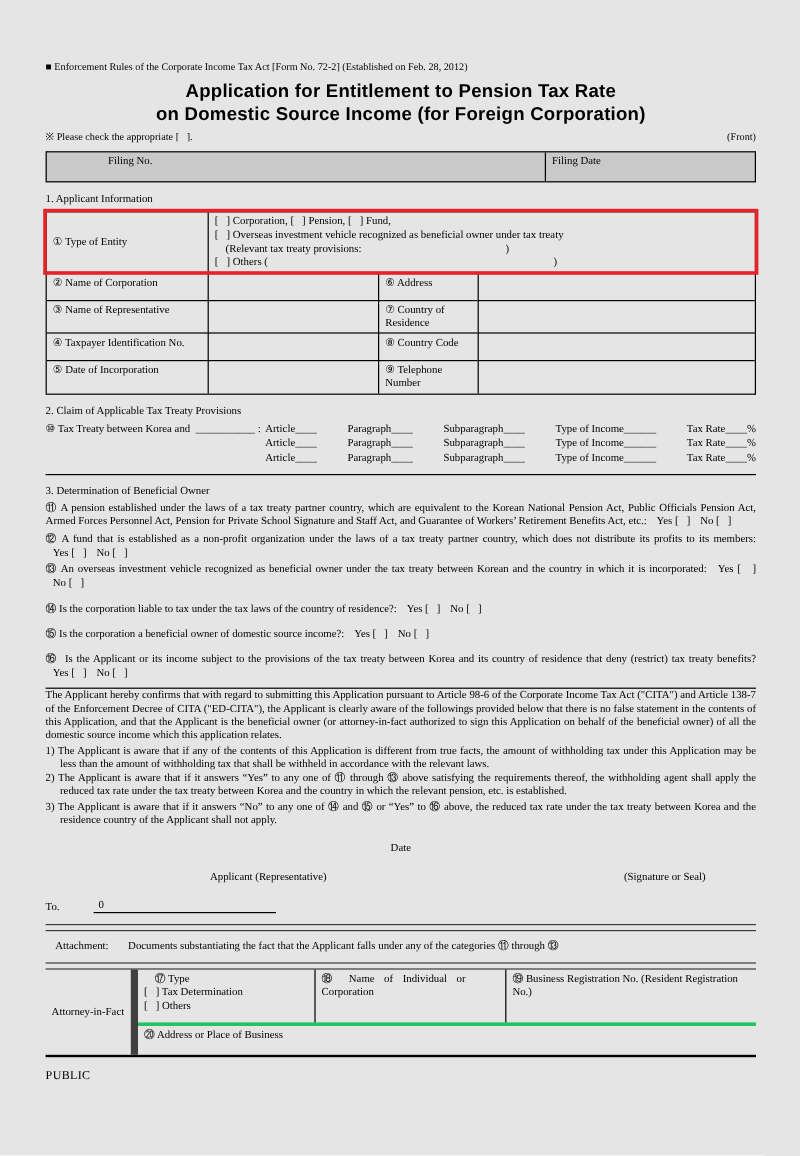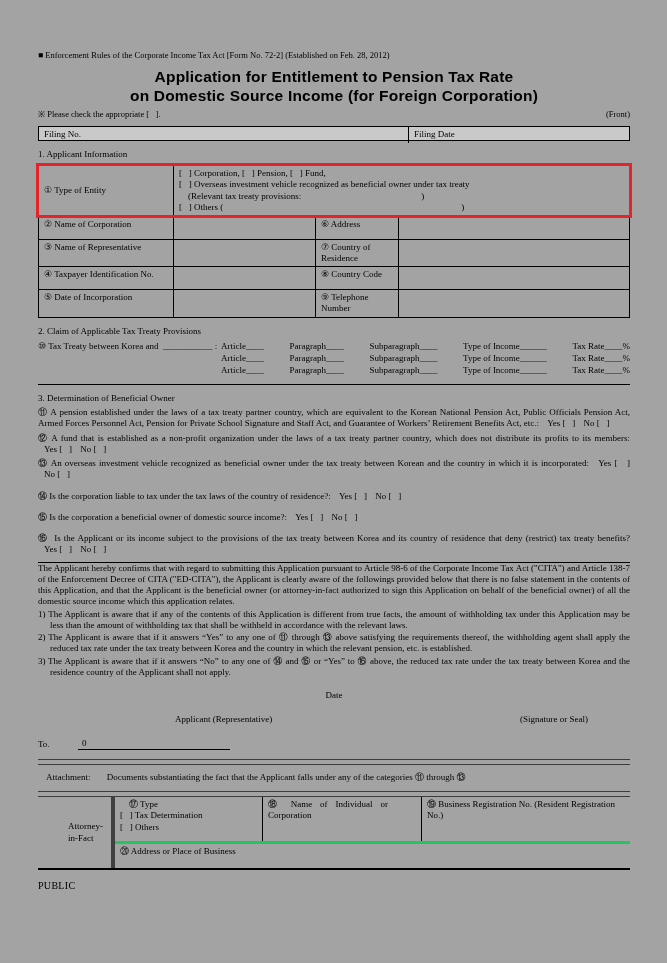--- a/index.html
+++ b/index.html
@@ -1,26 +1,26 @@
 <!DOCTYPE html>
 <html><head>
 <meta charset="utf-8">
 <style>
   html,body{margin:0;padding:0;background:#fff;}
-  .page{width:667px;height:963px;background:#a3a3a3;position:relative;overflow:hidden;
+  .page{width:667px;height:963px;background:#e5e5e5;position:relative;overflow:hidden;
         font-family:"Liberation Serif",serif;color:#000;font-size:9px;line-height:1.25;}
   .content{padding:50px 37px 0 38px;}
   .pre{white-space:pre-wrap;}
   .hdr-note{font-size:8.5px;}
   .title{font-family:"Liberation Sans",sans-serif;font-weight:bold;font-size:15.5px;
          line-height:19px;text-align:center;margin-top:6px;letter-spacing:0.2px;}
   .note-row{display:flex;justify-content:space-between;font-size:8.5px;margin-top:4px;}
   
   .filing{display:grid;grid-template-columns:369px 1fr;border:1px solid #000;
-          background:#c9c9c9;height:15px;margin-top:7px;box-sizing:border-box;}
+          background:#c9c9c9;height:26px;margin-top:7px;box-sizing:border-box;padding-left:46px;}
   .filing .cell{padding:2px 5px;box-sizing:border-box;}
   .filing .cell + .cell{border-left:1px solid #000;}
   .sec-h{margin-top:8px;font-size:9px;}
   
   .atable{border:1px solid #000;margin-top:4px;}
   .arow{display:grid;}
   .r1{grid-template-columns:134px 1fr;position:relative;}
   .r2{grid-template-columns:134px 142px 83px 1fr;}
   .ac{padding:2px 5px;box-sizing:border-box;min-height:23px;}
   .ac.bl{border-left:1px solid #000;}
@@ -48,21 +48,21 @@
   .sig-row{display:flex;justify-content:space-between;margin-top:13px;
            padding-left:137px;padding-right:42px;}
   .to-row{margin-top:12px;display:flex;align-items:flex-end;}
   .to-lab{width:40px;}
   .to-val{display:inline-block;min-width:148px;border-bottom:1px solid #000;padding-left:4px;}
   .dbl{height:4px;border-top:1.5px solid #3c3c3c;border-bottom:1.5px solid #3c3c3c;margin-top:9px;}
   .attach{padding:7px 5px 8px 8px;}
   .attach .lab{margin-right:14px;}
   
   .atty{display:grid;grid-template-columns:77px 1fr;border-bottom:2px solid #000;}
-  .atty-label{border-right:4px solid #404040;display:flex;align-items:center;padding-left:5px;margin-left:25px;}
+  .atty-label{border-right:6px solid #404040;display:flex;align-items:center;padding-left:5px;}
   .atty-rows .row1{display:grid;grid-template-columns:119px 131px 1fr;gap:28px;}
   .atty-rows .row1 > div{padding:2px 5px;box-sizing:border-box;min-height:44px;}
   .atty-rows .row1 > div + div{border-left:1px solid #000;}
   .atty-rows .row2{border-top:3px solid #22c55e;padding:2px 5px;min-height:27px;box-sizing:border-box;}
   .just{text-align:justify;}
   .footer{margin-top:10px;font-size:10px;letter-spacing:0.3px;}
 </style>
 </head>
 <body>
 

